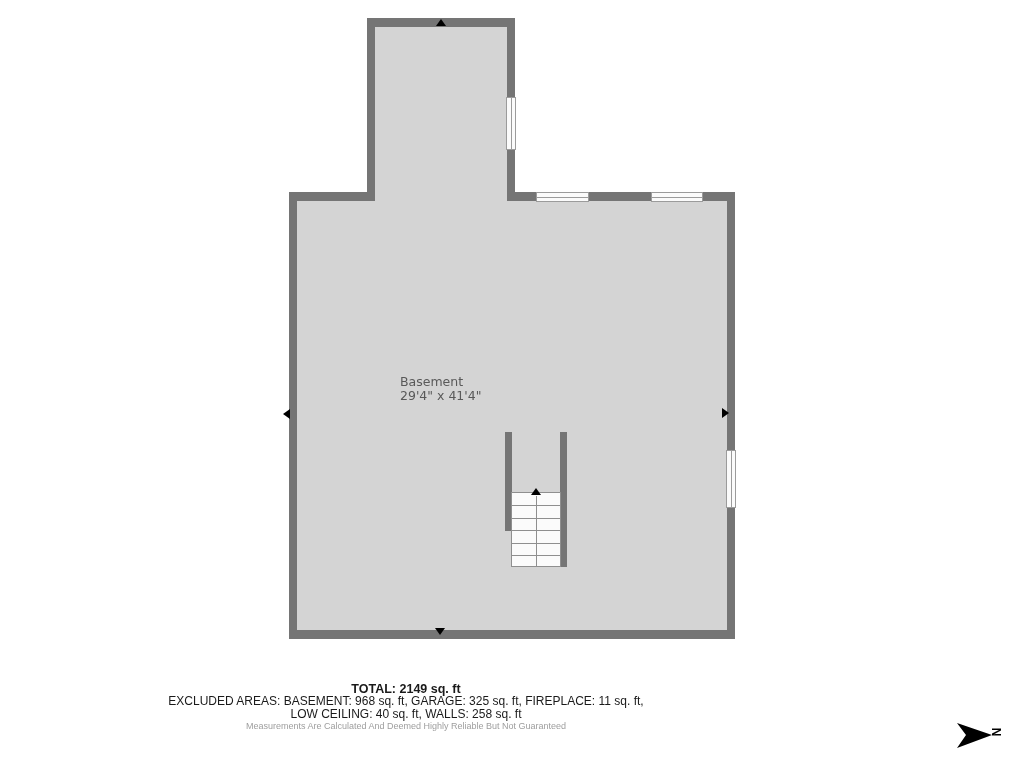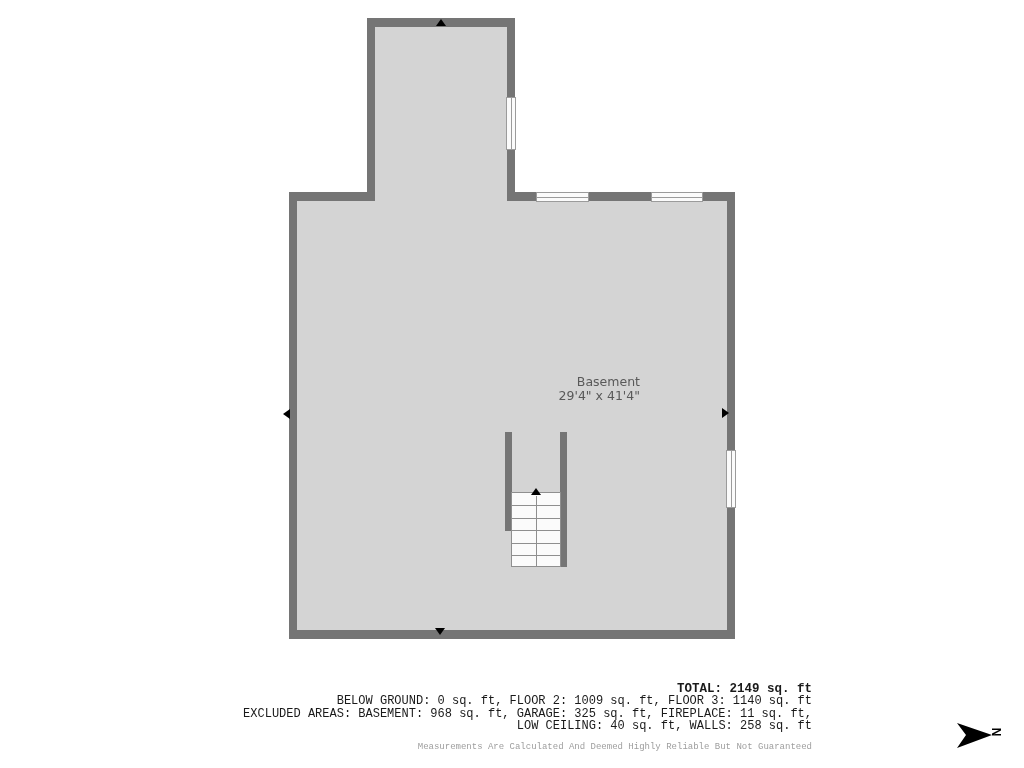--- a/index.html
+++ b/index.html
@@ -49,39 +49,38 @@
   
   .arr { width: 0; height: 0; }
   .arr-up    { border-left: 5px solid transparent; border-right: 5px solid transparent; border-bottom: 7px solid var(--compass, #000); }
   .arr-down  { border-left: 5px solid transparent; border-right: 5px solid transparent; border-top: 7px solid var(--compass, #000); }
   .arr-left  { border-top: 5px solid transparent; border-bottom: 5px solid transparent; border-right: 7px solid var(--compass, #000); }
   .arr-right { border-top: 5px solid transparent; border-bottom: 5px solid transparent; border-left: 7px solid var(--compass, #000); }
 
   
   .room-label {
     width: 240px; left: 400px; top: 375px;
-    text-align: right;
+    text-align: left;
     color: var(--label-text, #595959);
     font-size: 12.5px;
     line-height: 13.5px;
     font-family: "DejaVu Sans", sans-serif;
   }
 
   
   .summary {
     left: 0; top: 683px; width: 812px;
-    text-align: right;
+    text-align: center;
     color: var(--summary-text, #1a1a1a);
-    font-family: Liberation Mono, monospace;
+    font-family: Liberation Sans, sans-serif;
     font-size: 12px;
     line-height: 12.4px;
   }
   .summary .total { font-weight: bold; font-size: 12.5px; }
   .summary .disclaimer {
-    margin-top: 8px;
     font-size: 9px;
     color: var(--disclaimer-text, #9e9e9e);
   }
 
   
   .compass-n {
     display: inline-block;
     transform: rotate(90deg);
     font-family: "Liberation Sans", sans-serif;
     font-size: 12px;
@@ -133,21 +132,20 @@
     </div>
 
     <div class="abs arr arr-up" style="left:436px; top:19px;"></div>
     <div class="abs arr arr-down" style="left:435px; top:628px;"></div>
     <div class="abs arr arr-left" style="left:283px; top:409px;"></div>
     <div class="abs arr arr-right" style="left:722px; top:408px;"></div>
   </div>
 
   <div class="abs summary">
     <div class="total">TOTAL: 2149 sq. ft</div>
-    <div>BELOW GROUND: 0 sq. ft, FLOOR 2: 1009 sq. ft, FLOOR 3: 1140 sq. ft</div>
     <div>EXCLUDED AREAS: BASEMENT: 968 sq. ft, GARAGE: 325 sq. ft, FIREPLACE: 11 sq. ft,</div>
     <div>LOW CEILING: 40 sq. ft, WALLS: 258 sq. ft</div>
     <div class="disclaimer">Measurements Are Calculated And Deemed Highly Reliable But Not Guaranteed</div>
   </div>
 
   <div>
     <svg class="abs" style="left:955px; top:722px;" width="40" height="27" viewBox="0 0 40 27">
       <polygon points="2,1 37,13 2,26 11,13" fill="#000"></polygon>
     </svg>
     <span class="abs compass-n" style="left:992px; top:725px;">N</span>

